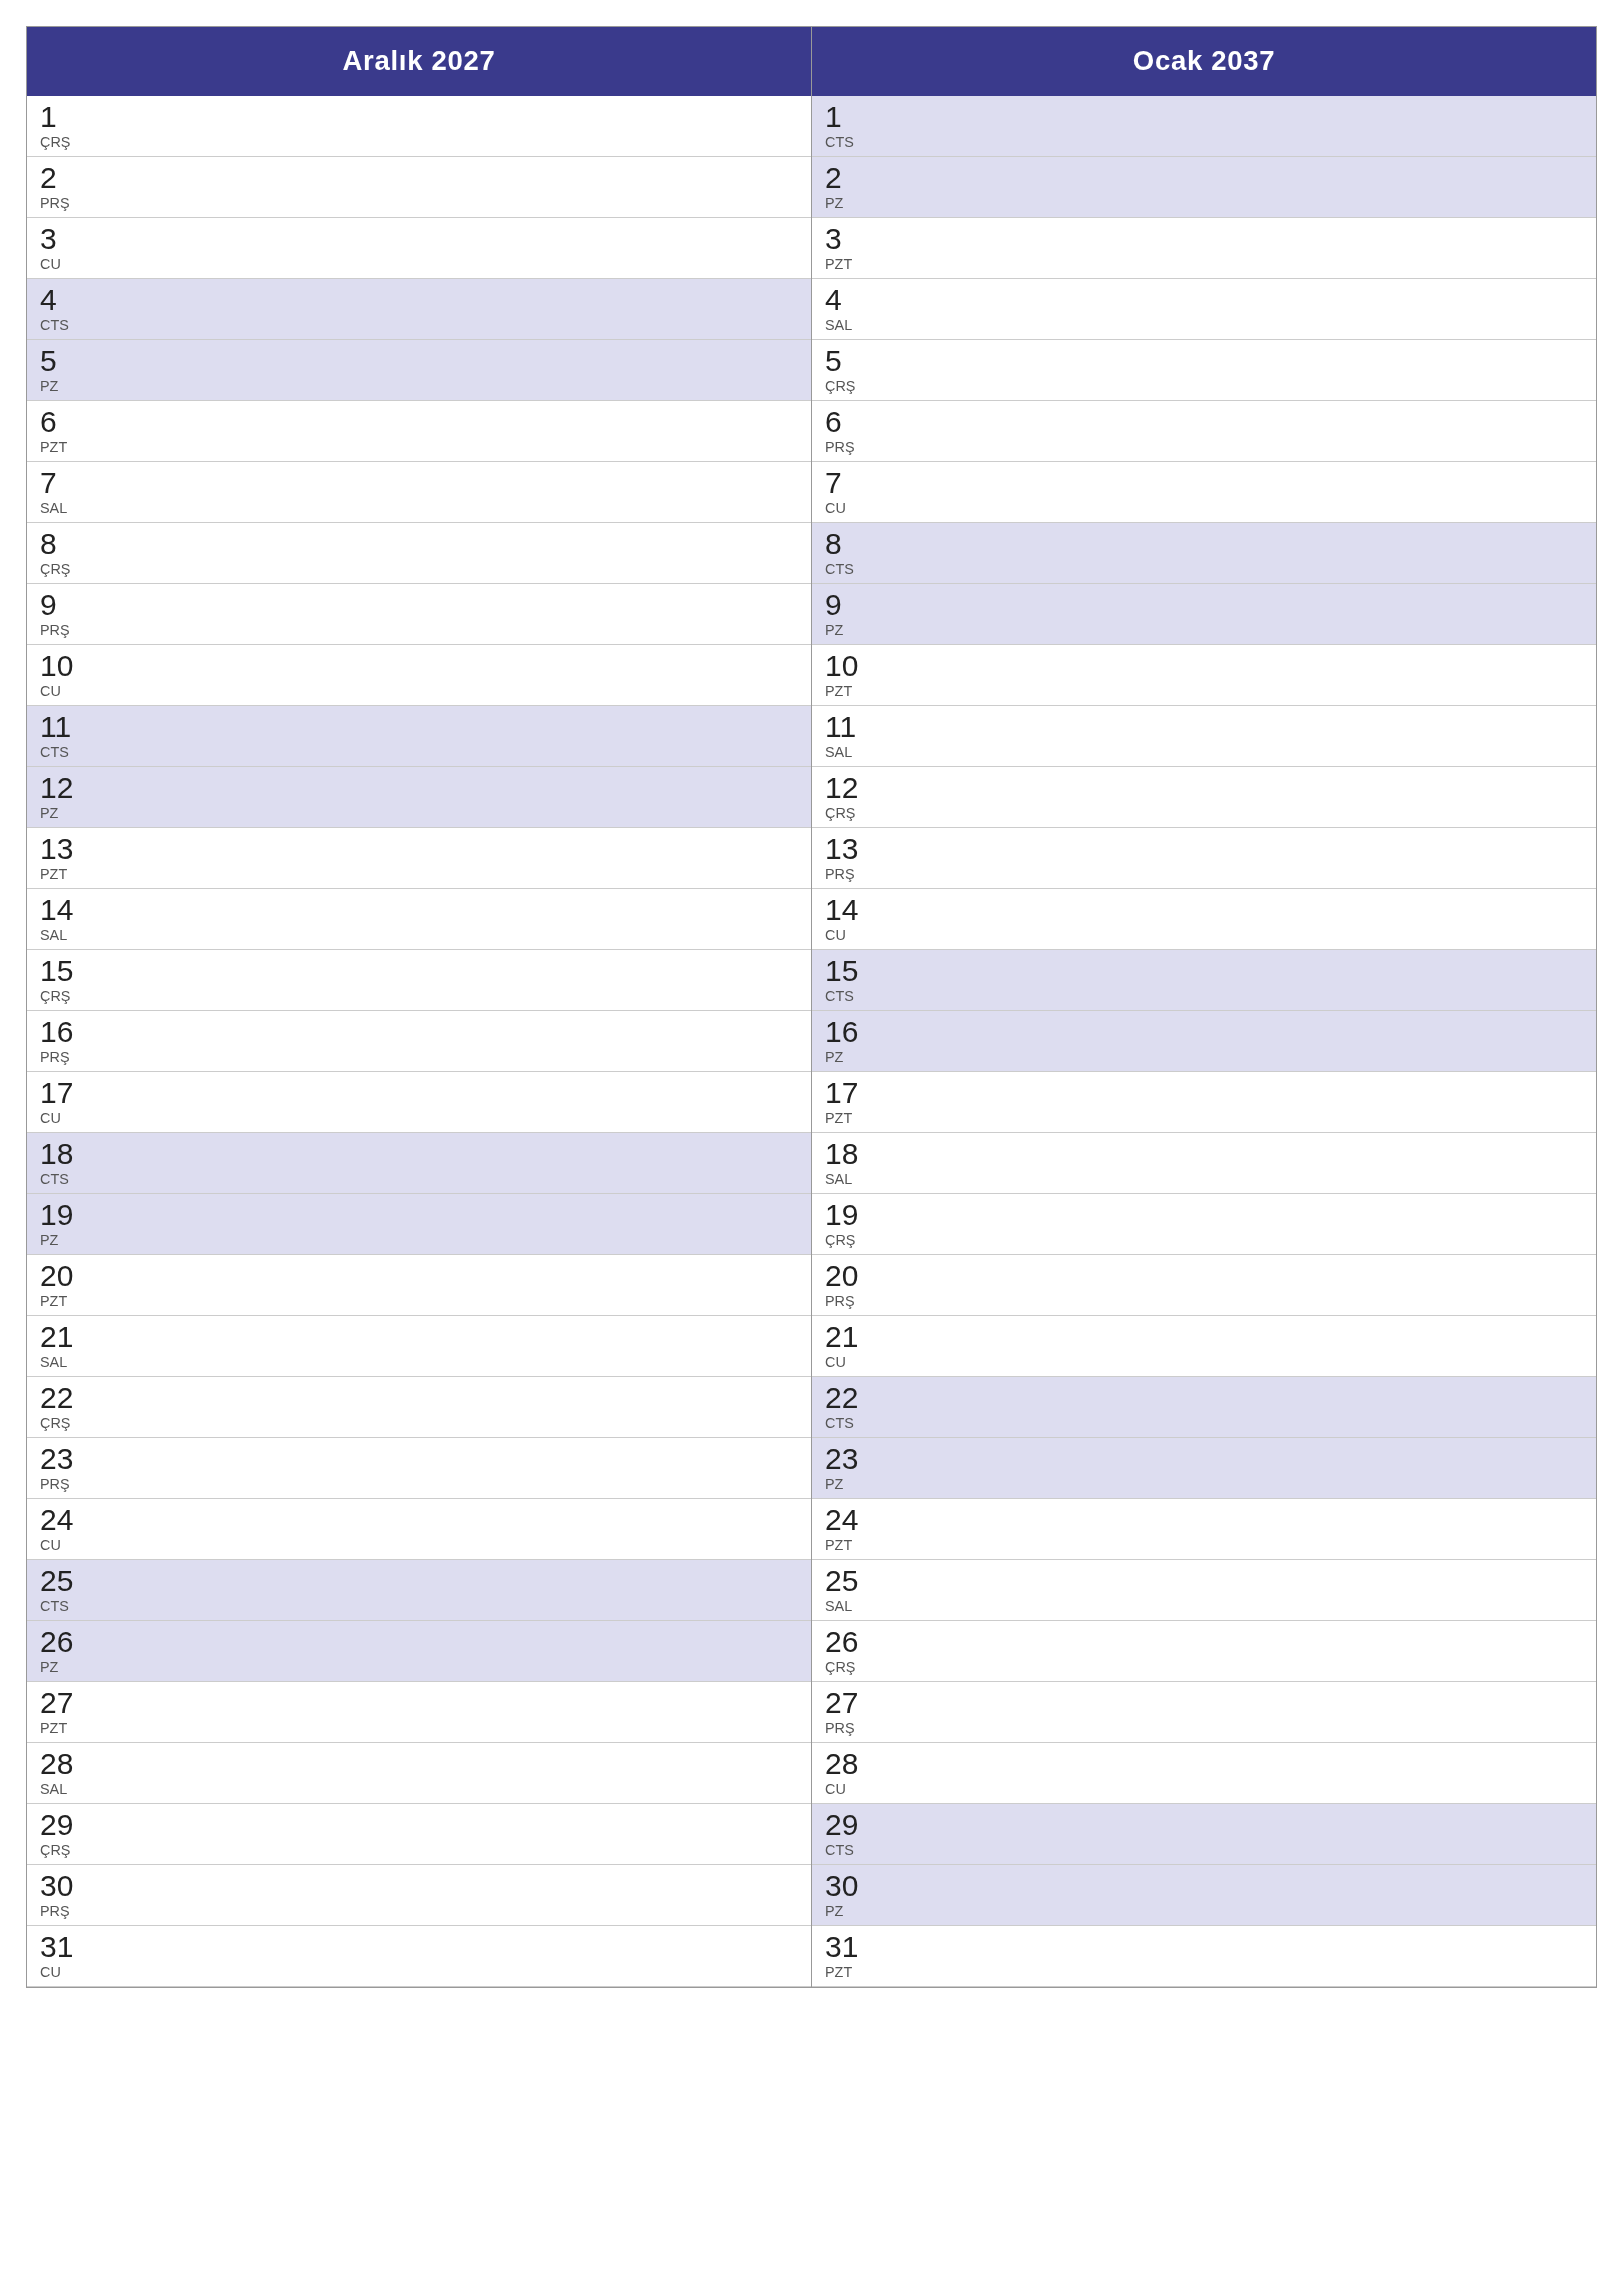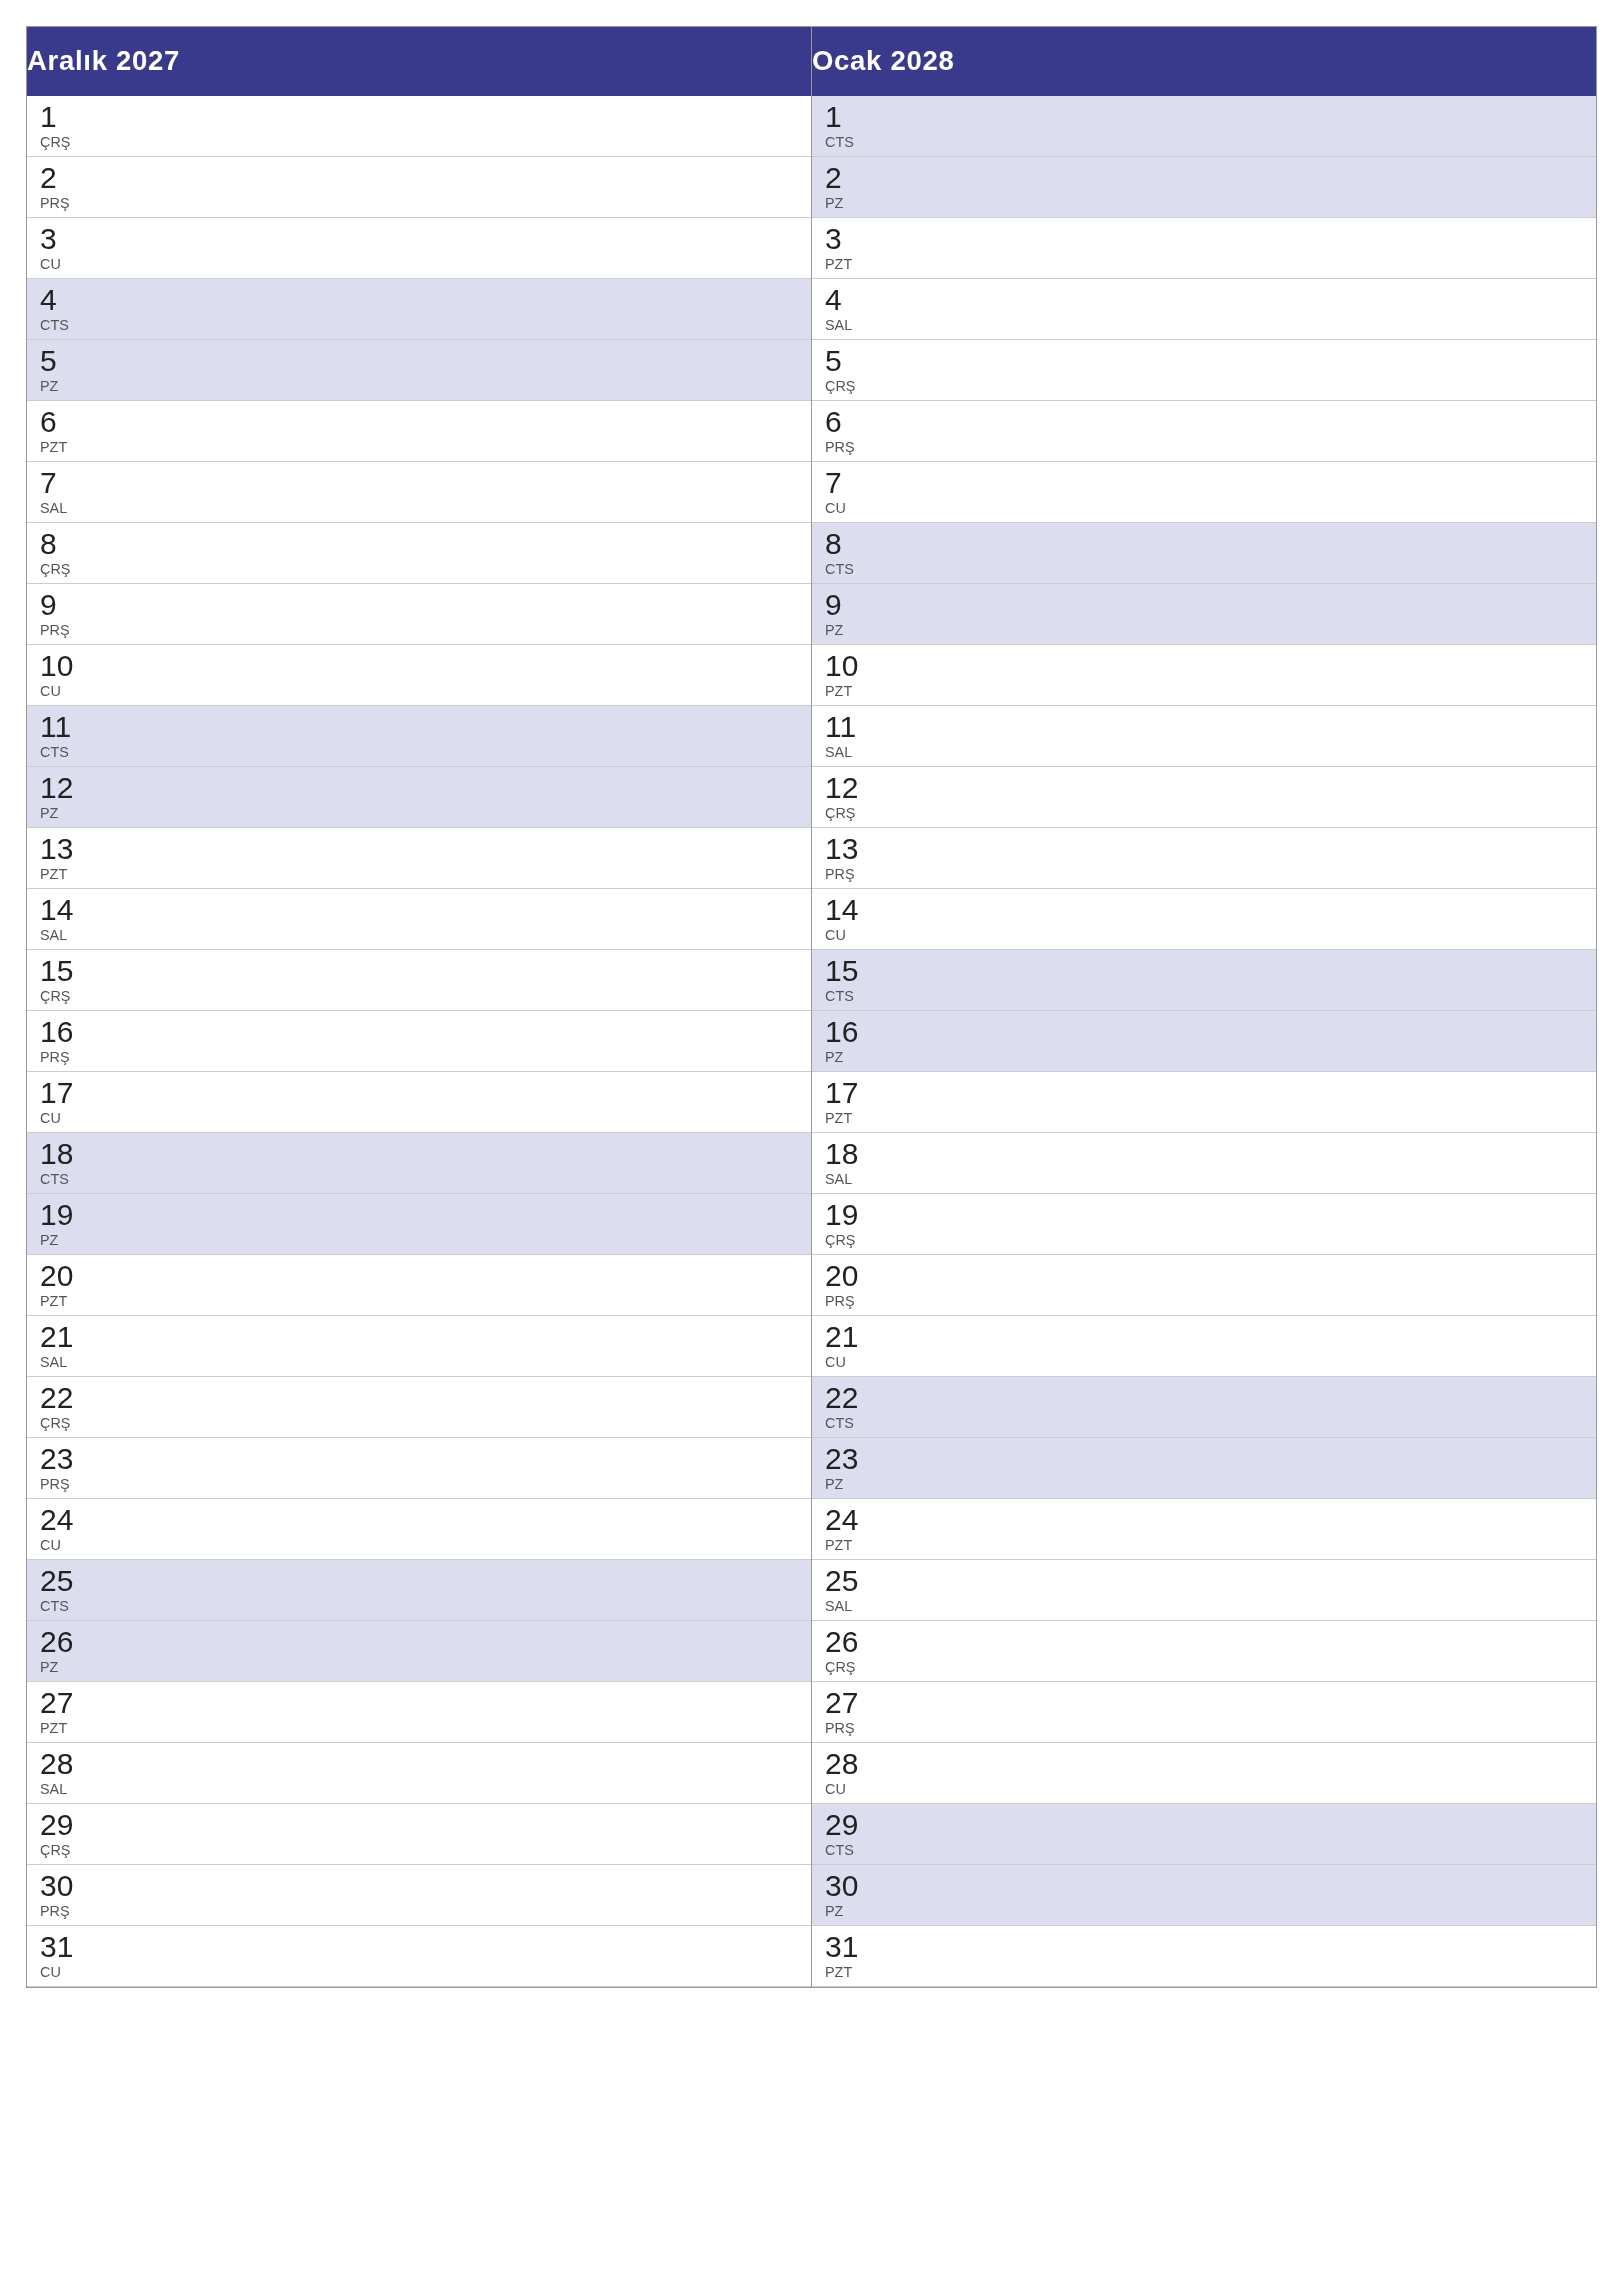--- a/index.html
+++ b/index.html
@@ -20,20 +20,21 @@
       border-right: 1px solid #999;
     }
     .month-col:last-child {
       border-right: none;
     }
     .month-header {
       background: #3a3a8c;
       color: #fff;
       font-size: 27.5px;
       font-weight: bold;
+      text-align: center;
       padding: 18.3px 0;
       letter-spacing: 0.7px;
     }
     .day-row {
       display: flex;
       align-items: flex-start;
       padding: 6.5px 13px 6.5px 13px;
       border-bottom: 0.7px solid #ccc;
       min-height: 56px;
     }
@@ -248,21 +249,21 @@
         </div>
       </div>
       <div class="day-row weekday">
         <div class="day-info">
           <div class="day-number">31</div>
           <div class="day-name">CU</div>
         </div>
       </div>
     </div>
     <div class="month-col">
-      <div class="month-header">Ocak 2028</div>
+      <div class="month-header">Ocak 2037</div>
       <div class="day-row weekend">
         <div class="day-info">
           <div class="day-number">1</div>
           <div class="day-name">CTS</div>
         </div>
       </div>
       <div class="day-row weekend">
         <div class="day-info">
           <div class="day-number">2</div>
           <div class="day-name">PZ</div>

